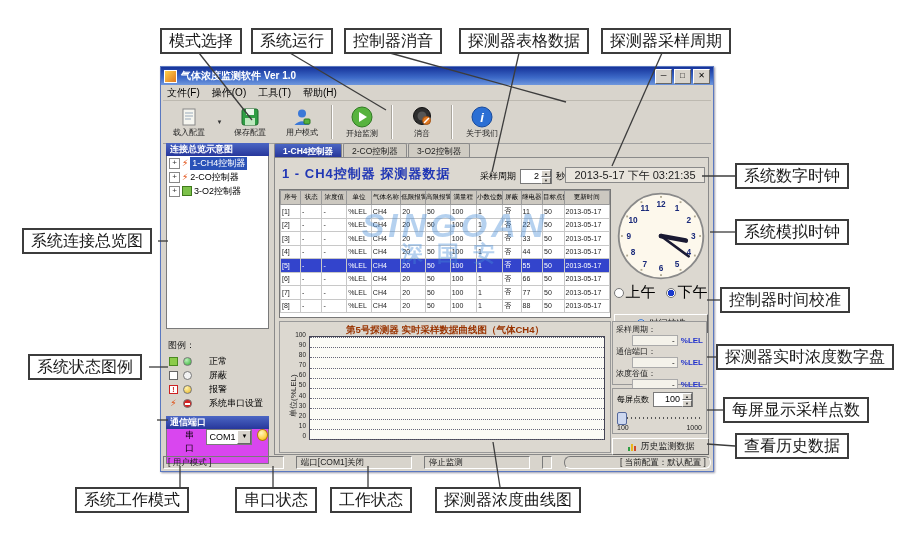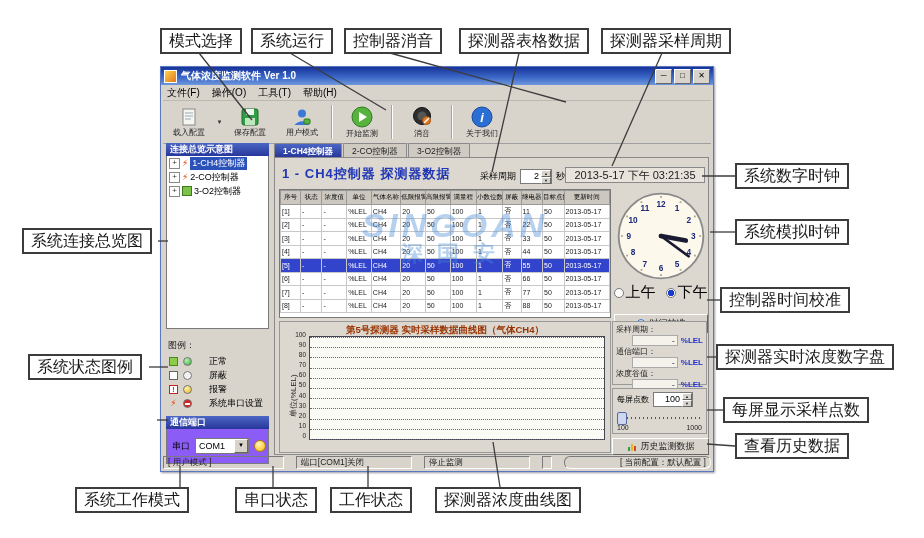--- a/index.html
+++ b/index.html
@@ -50,22 +50,22 @@
   .tlabel.sel{background:#2a52b8;color:#fff;padding:0 2px;}
   .bolt{color:#e04000;font-size:9px;flex:none;}
   .greensq{width:8px;height:8px;background:#7cc14a;border:1px solid #3f7a1c;flex:none;}
   #legend{margin-top:4px;font-size:9px;}
   #legend .lt{font-size:9px;color:#222;margin:10px 0 2px 2px;}
   .lrow{display:flex;align-items:center;height:14px;gap:5px;padding-left:3px;}
   .sw{width:9px;height:9px;border:1px solid #666;box-sizing:border-box;flex:none;}
   .dot{width:9px;height:9px;border-radius:50%;border:1px solid #777;box-sizing:border-box;flex:none;}
   .lrow .ltext{margin-left:12px;white-space:nowrap;}
   #serialpanel{margin-top:6px;}
-  #serialbody{height:34px;background:#8b5cf6;border:1px solid #7a7a7a;border-top:none;
-              display:flex;align-items:center;gap:5px;padding-left:5px;}
+  #serialbody{height:34px;background:#d946ef;border:1px solid #7a7a7a;border-top:none;
+              display:flex;gap:5px;padding-left:18px;}
   .selectbox{width:52px;height:14px;background:#fff;border:1px solid #7a7a7a;font-size:9px;
              display:flex;align-items:center;}
   .selectbox .sv{flex:1;padding-left:3px;}
   .selectbox .sarr{width:12px;height:12px;background:#d8d4cc;border:1px solid;border-color:#fff #666 #666 #fff;
                    font-size:6px;line-height:11px;text-align:center;}
   .bulb{width:10px;height:10px;border-radius:50%;background:radial-gradient(circle at 35% 30%,#fff6c0,#ffd24a 60%,#e0a800);
         border:1px solid #b08000;}
 
   
   #main{position:absolute;left:113px;top:76px;width:435px;height:312px;}

